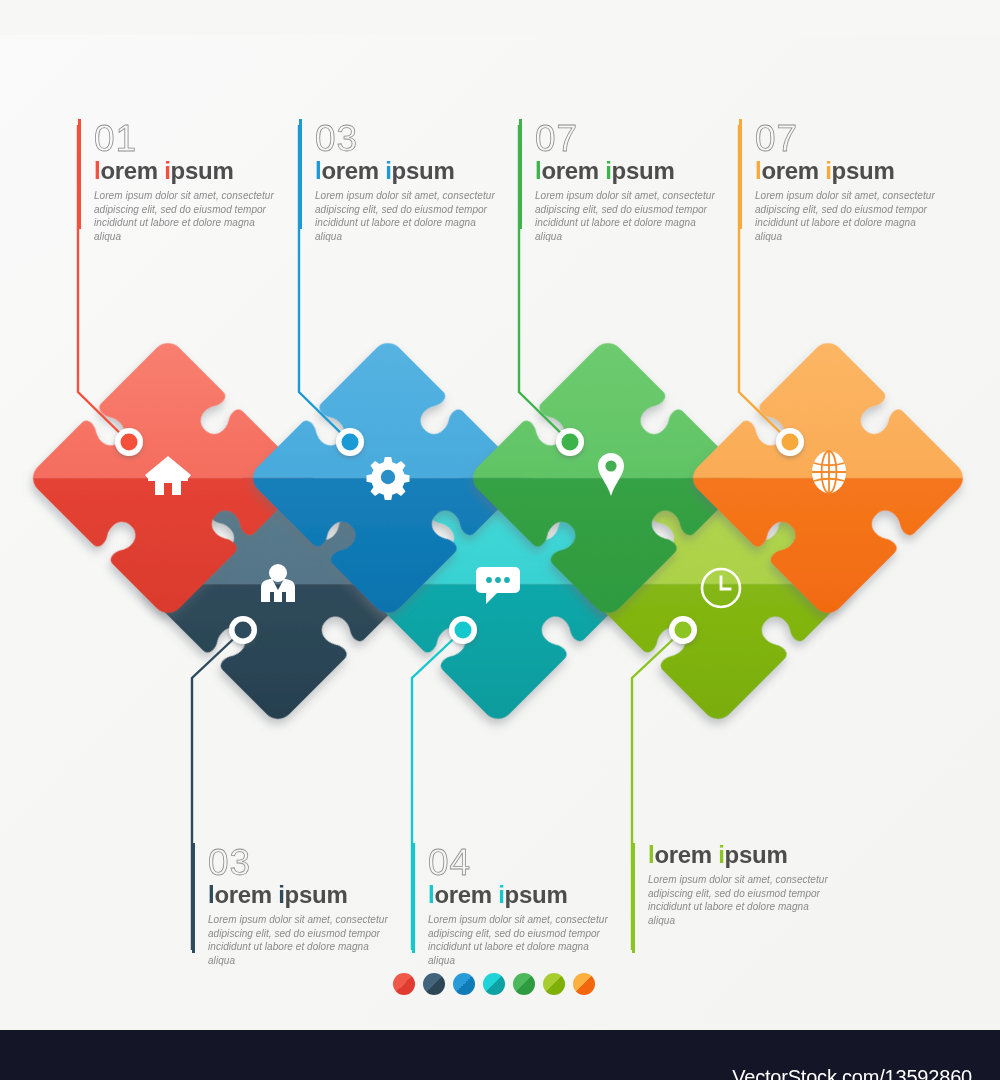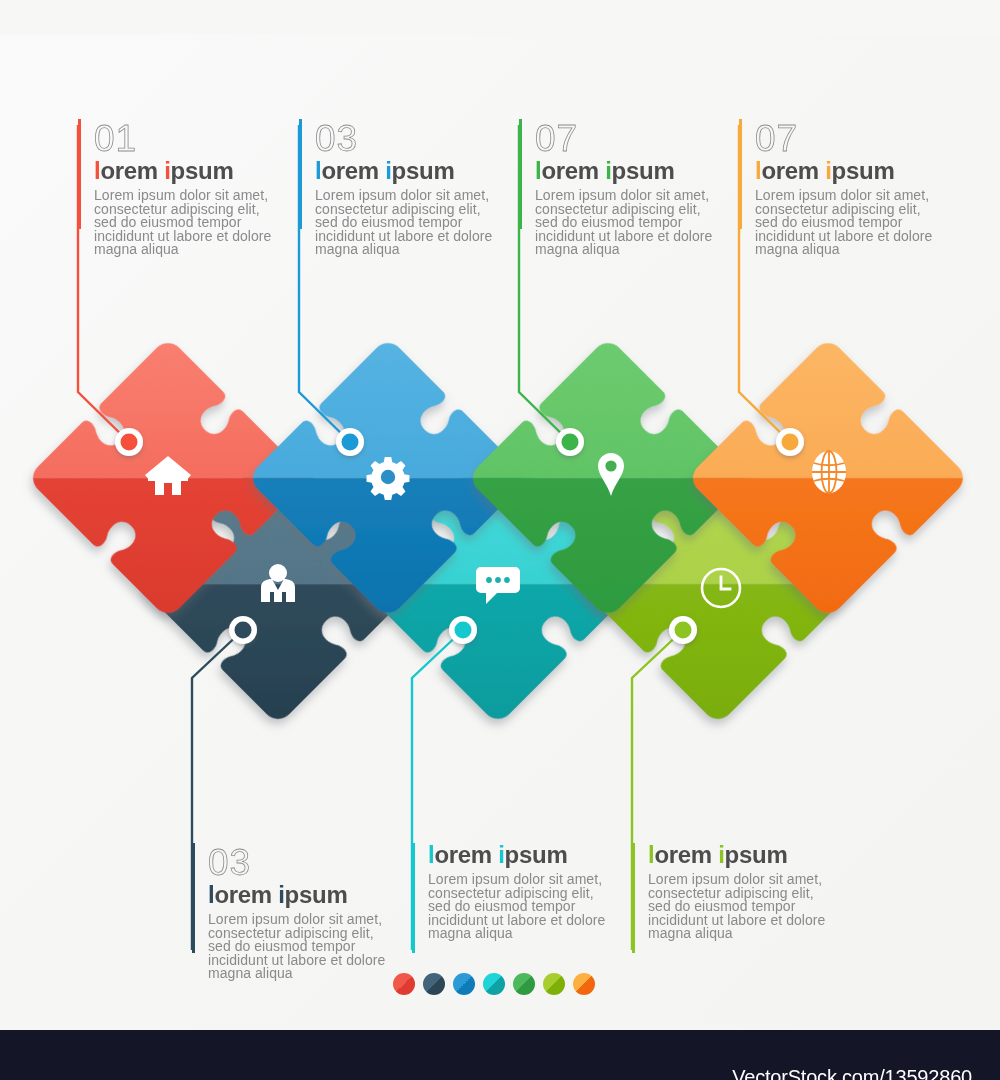--- a/index.html
+++ b/index.html
@@ -40,26 +40,27 @@
   .ttl {
     font-size:24px;
     font-weight:700;
     color:#4d4d4d;
     line-height:28px;
     margin-top:-2px;
     letter-spacing:-0.3px;
   }
   .ttl .hl { }
   .body {
-    font-size:14px;
+    font-size:10px;
     line-height:13.5px;
     color:#8a8a8a;
     margin-top:4px;
     width:185px;
     letter-spacing:0.05px;
+    font-style:italic;
   }
 
   
   svg.layer { position:absolute; left:0; top:0; width:1000px; height:995px; pointer-events:none; }
 
   
   .dots {
     position:absolute; left:393px; top:938px;
     display:flex; gap:8px;
   }
@@ -399,20 +400,21 @@
     <div class="inner">
       <div class="num">03</div>
       <div class="ttl"><span class="hl" style="color:#2e4b5e;">l</span><span>orem </span><span class="hl" style="color:#2e4b5e;">i</span><span>psum</span></div>
       <div class="body">Lorem ipsum dolor sit amet, consectetur adipiscing elit, sed do eiusmod tempor incididunt ut labore et dolore magna aliqua</div>
     </div>
   </div>
 
   <div class="label" style="left:412px; top:808px;">
     <div class="rule" style="background:#15c8cd;"></div>
     <div class="inner">
+      <div class="num">04</div>
       <div class="ttl"><span class="hl" style="color:#15c8cd;">l</span><span>orem </span><span class="hl" style="color:#15c8cd;">i</span><span>psum</span></div>
       <div class="body">Lorem ipsum dolor sit amet, consectetur adipiscing elit, sed do eiusmod tempor incididunt ut labore et dolore magna aliqua</div>
     </div>
   </div>
 
   <div class="label" style="left:632px; top:808px;">
     <div class="rule" style="background:#8cc422;"></div>
     <div class="inner">
       <div class="ttl"><span class="hl" style="color:#8cc422;">l</span><span>orem </span><span class="hl" style="color:#8cc422;">i</span><span>psum</span></div>
       <div class="body">Lorem ipsum dolor sit amet, consectetur adipiscing elit, sed do eiusmod tempor incididunt ut labore et dolore magna aliqua</div>

